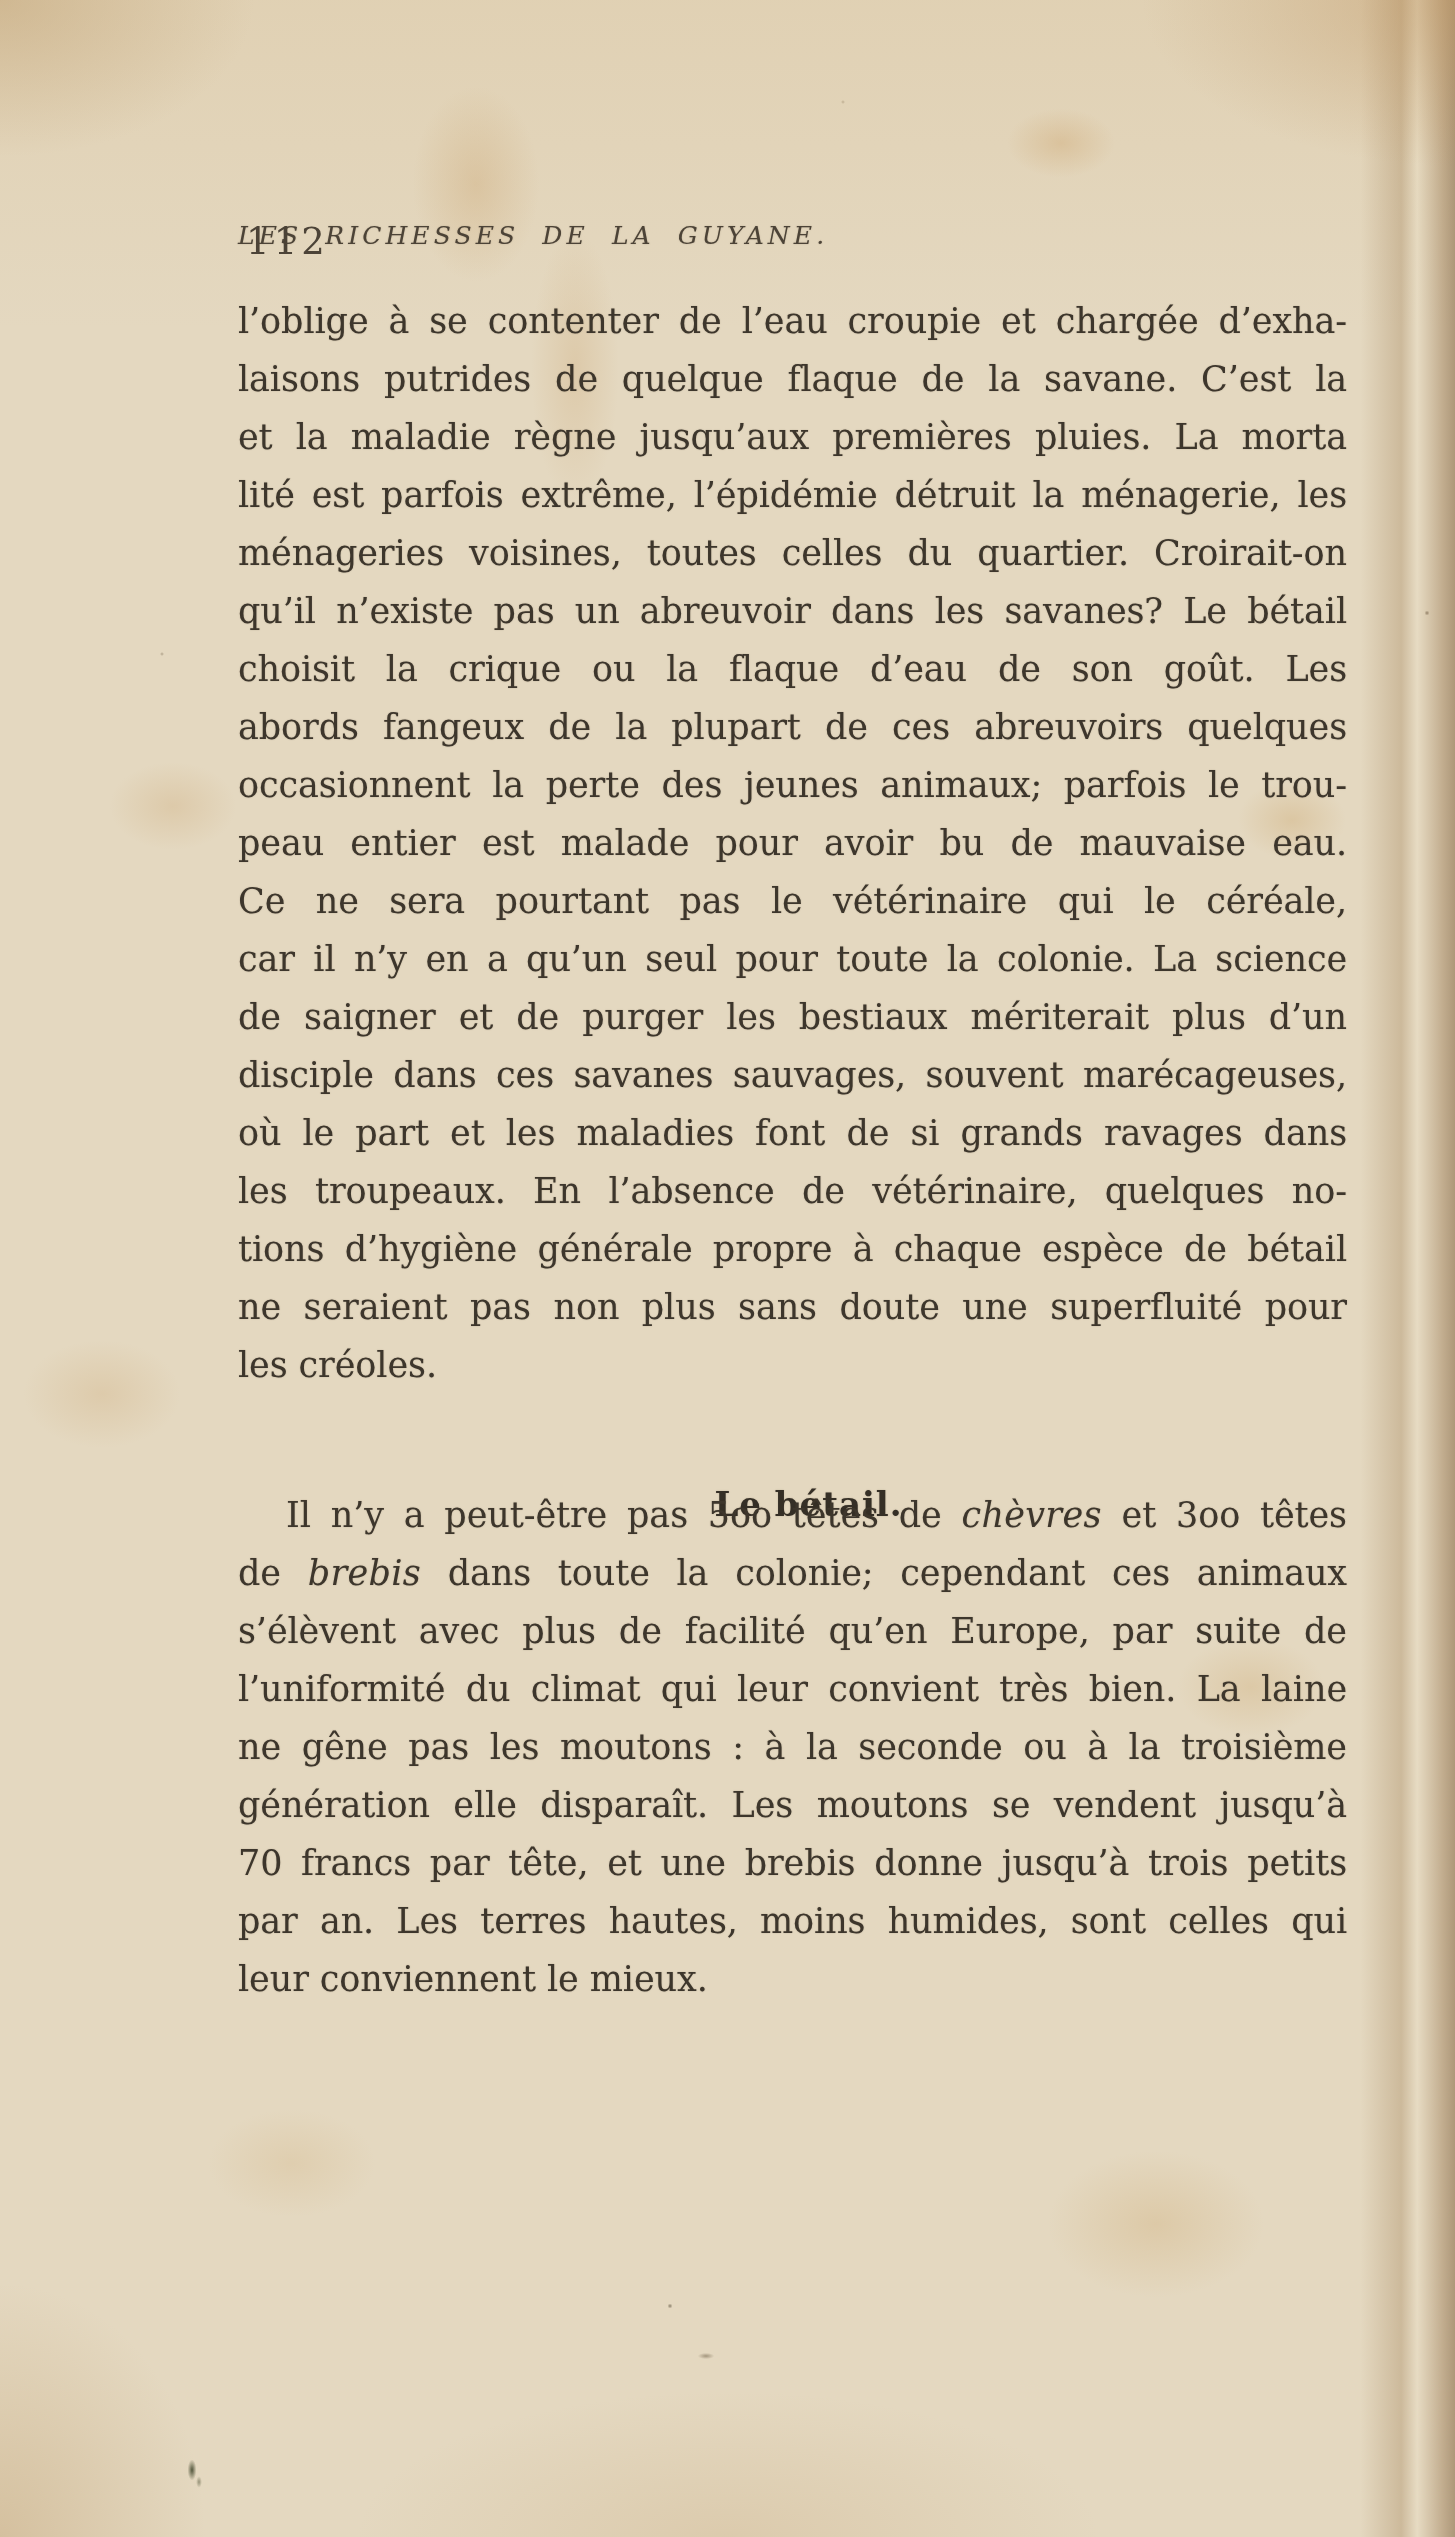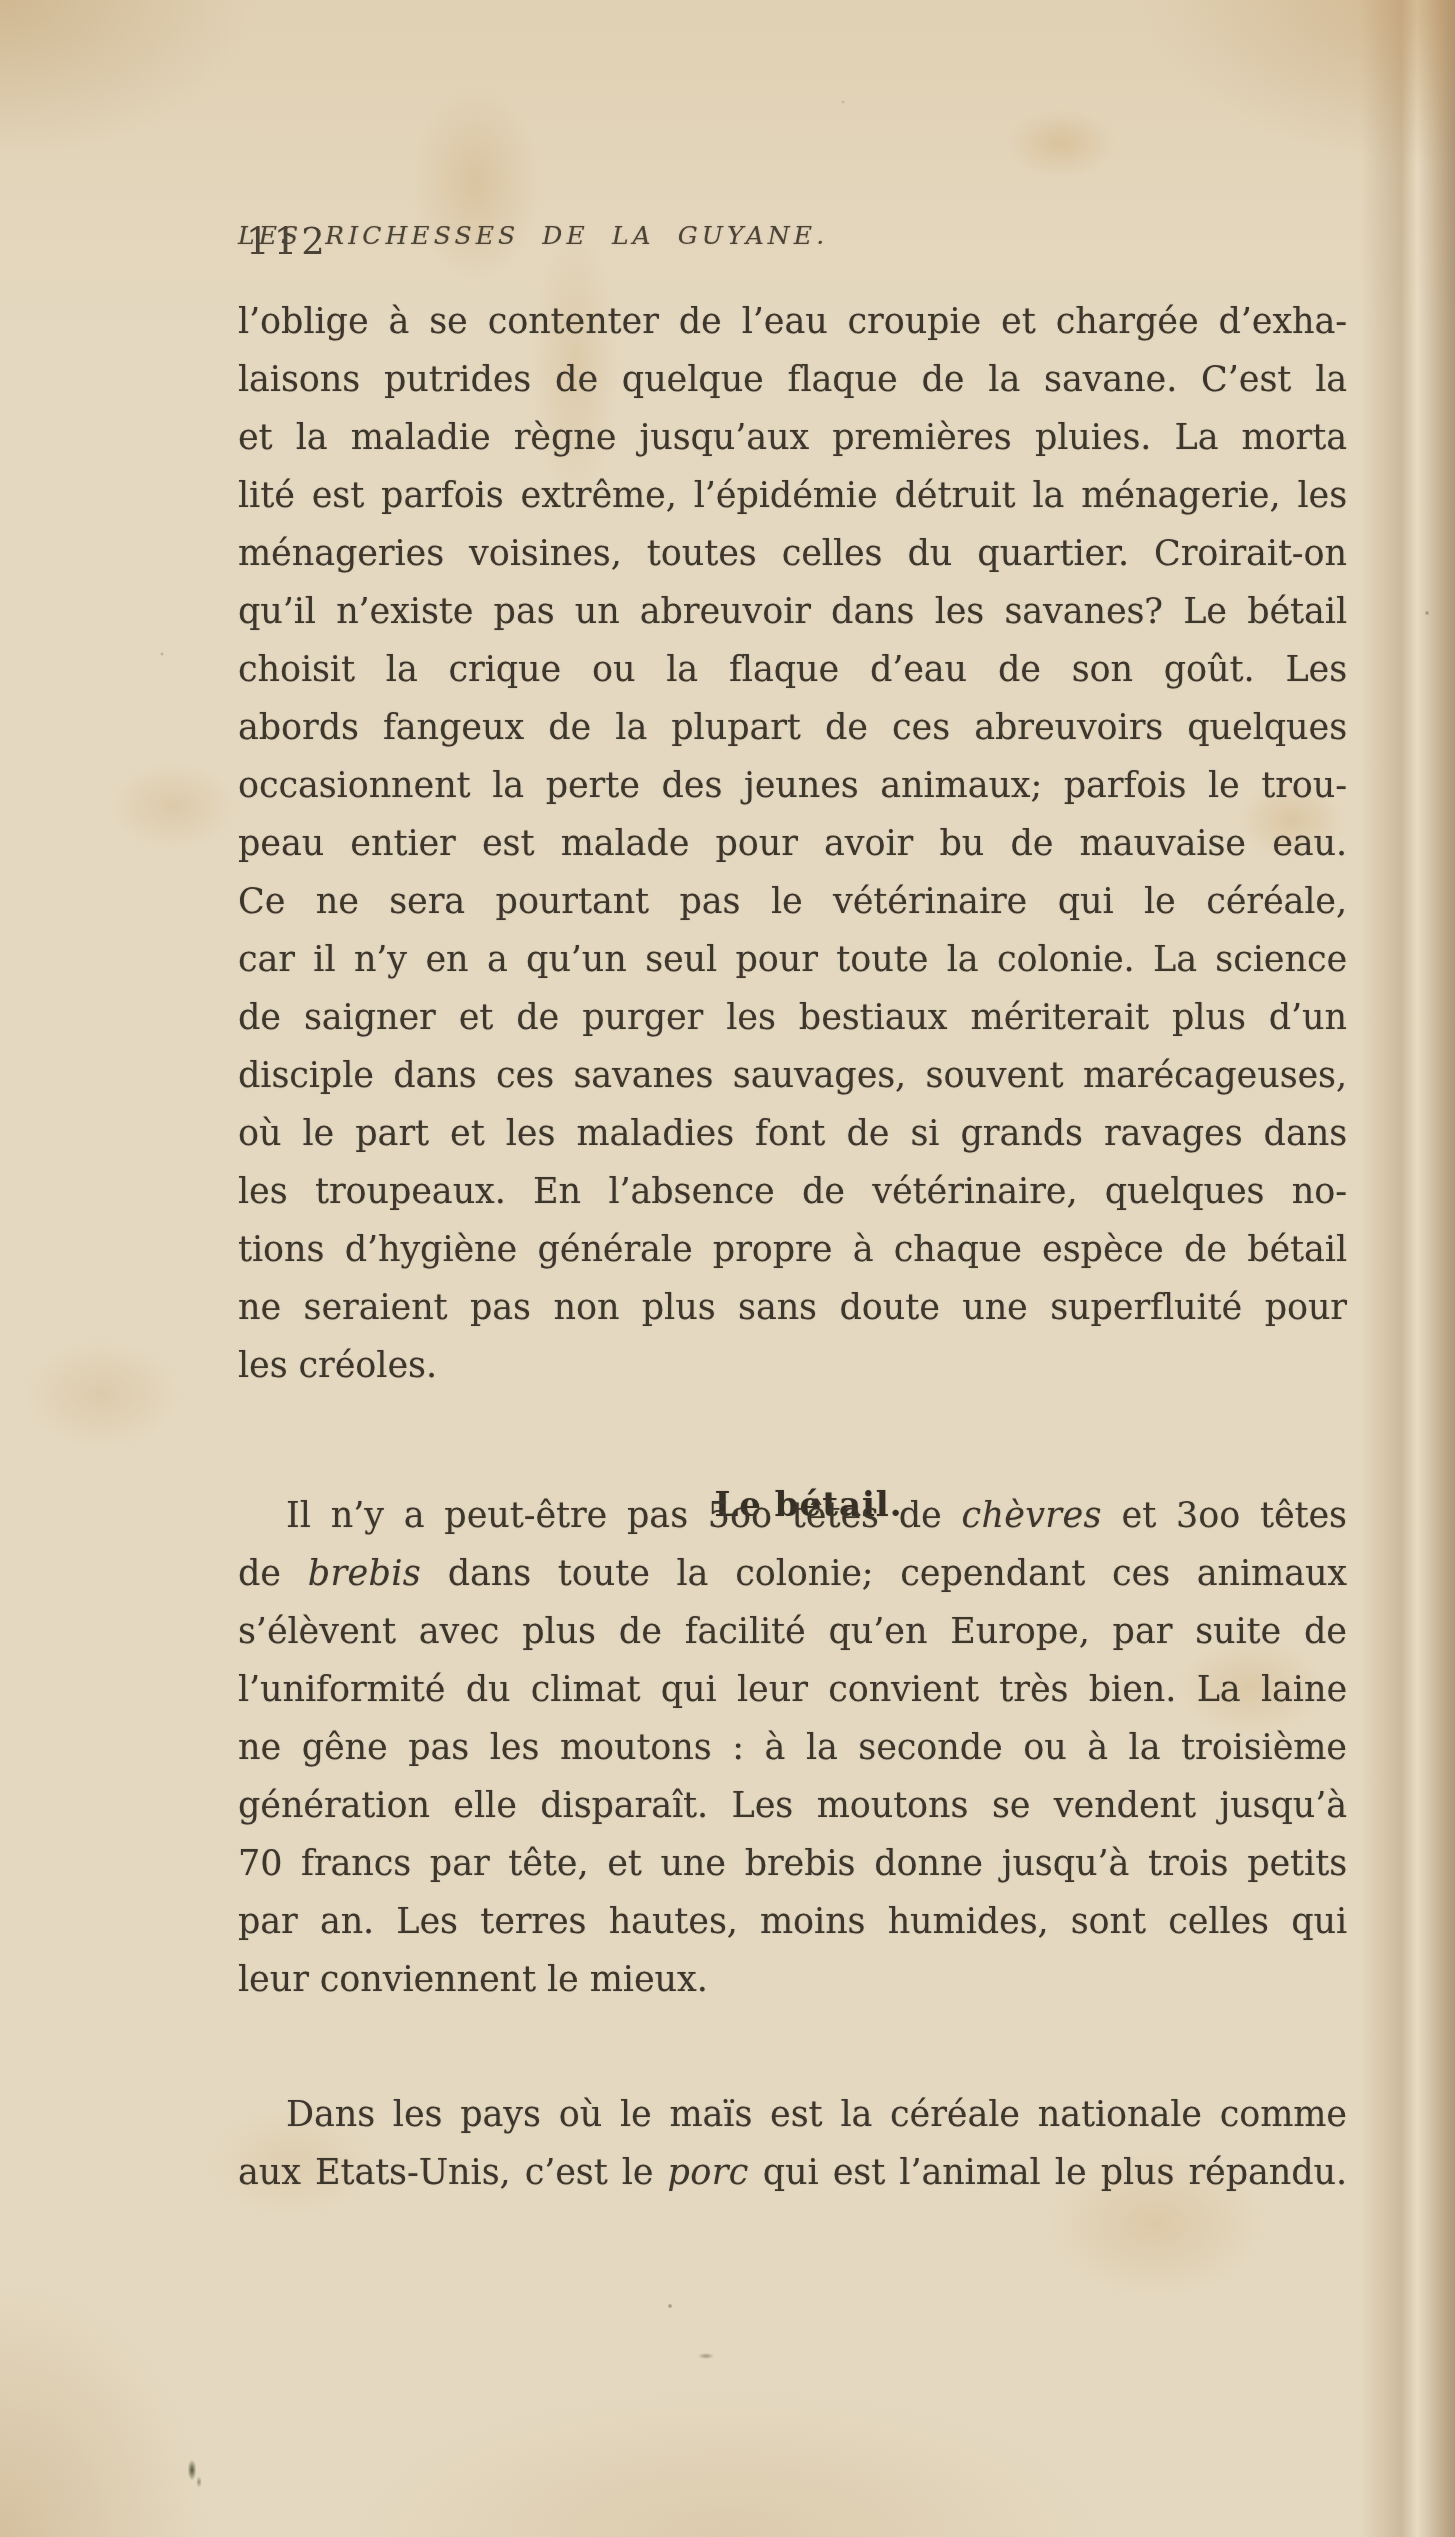--- a/index.html
+++ b/index.html
@@ -146,21 +146,17 @@
         <div class="line">de <i>brebis</i> dans toute la colonie; cependant ces animaux</div>
         <div class="line">s’élèvent avec plus de facilité qu’en Europe, par suite de</div>
         <div class="line">l’uniformité du climat qui leur convient très bien. La laine</div>
         <div class="line">ne gêne pas les moutons : à la seconde ou à la troisième</div>
         <div class="line">génération elle disparaît. Les moutons se vendent jusqu’à</div>
         <div class="line">70 francs par tête, et une brebis donne jusqu’à trois petits</div>
         <div class="line">par an. Les terres hautes, moins humides, sont celles qui</div>
         <div class="line short">leur conviennent le mieux.</div>
       </div>
 
-    <div class="para" style="top:2085px">
-        <div class="line indent">Dans les pays où le maïs est la céréale nationale comme</div>
-        <div class="line">aux Etats-Unis, c’est le <i>porc</i> qui est l’animal le plus répandu.</div>
-      </div>
 
   </section>
 
 </div>
 
 
 </body></html>

